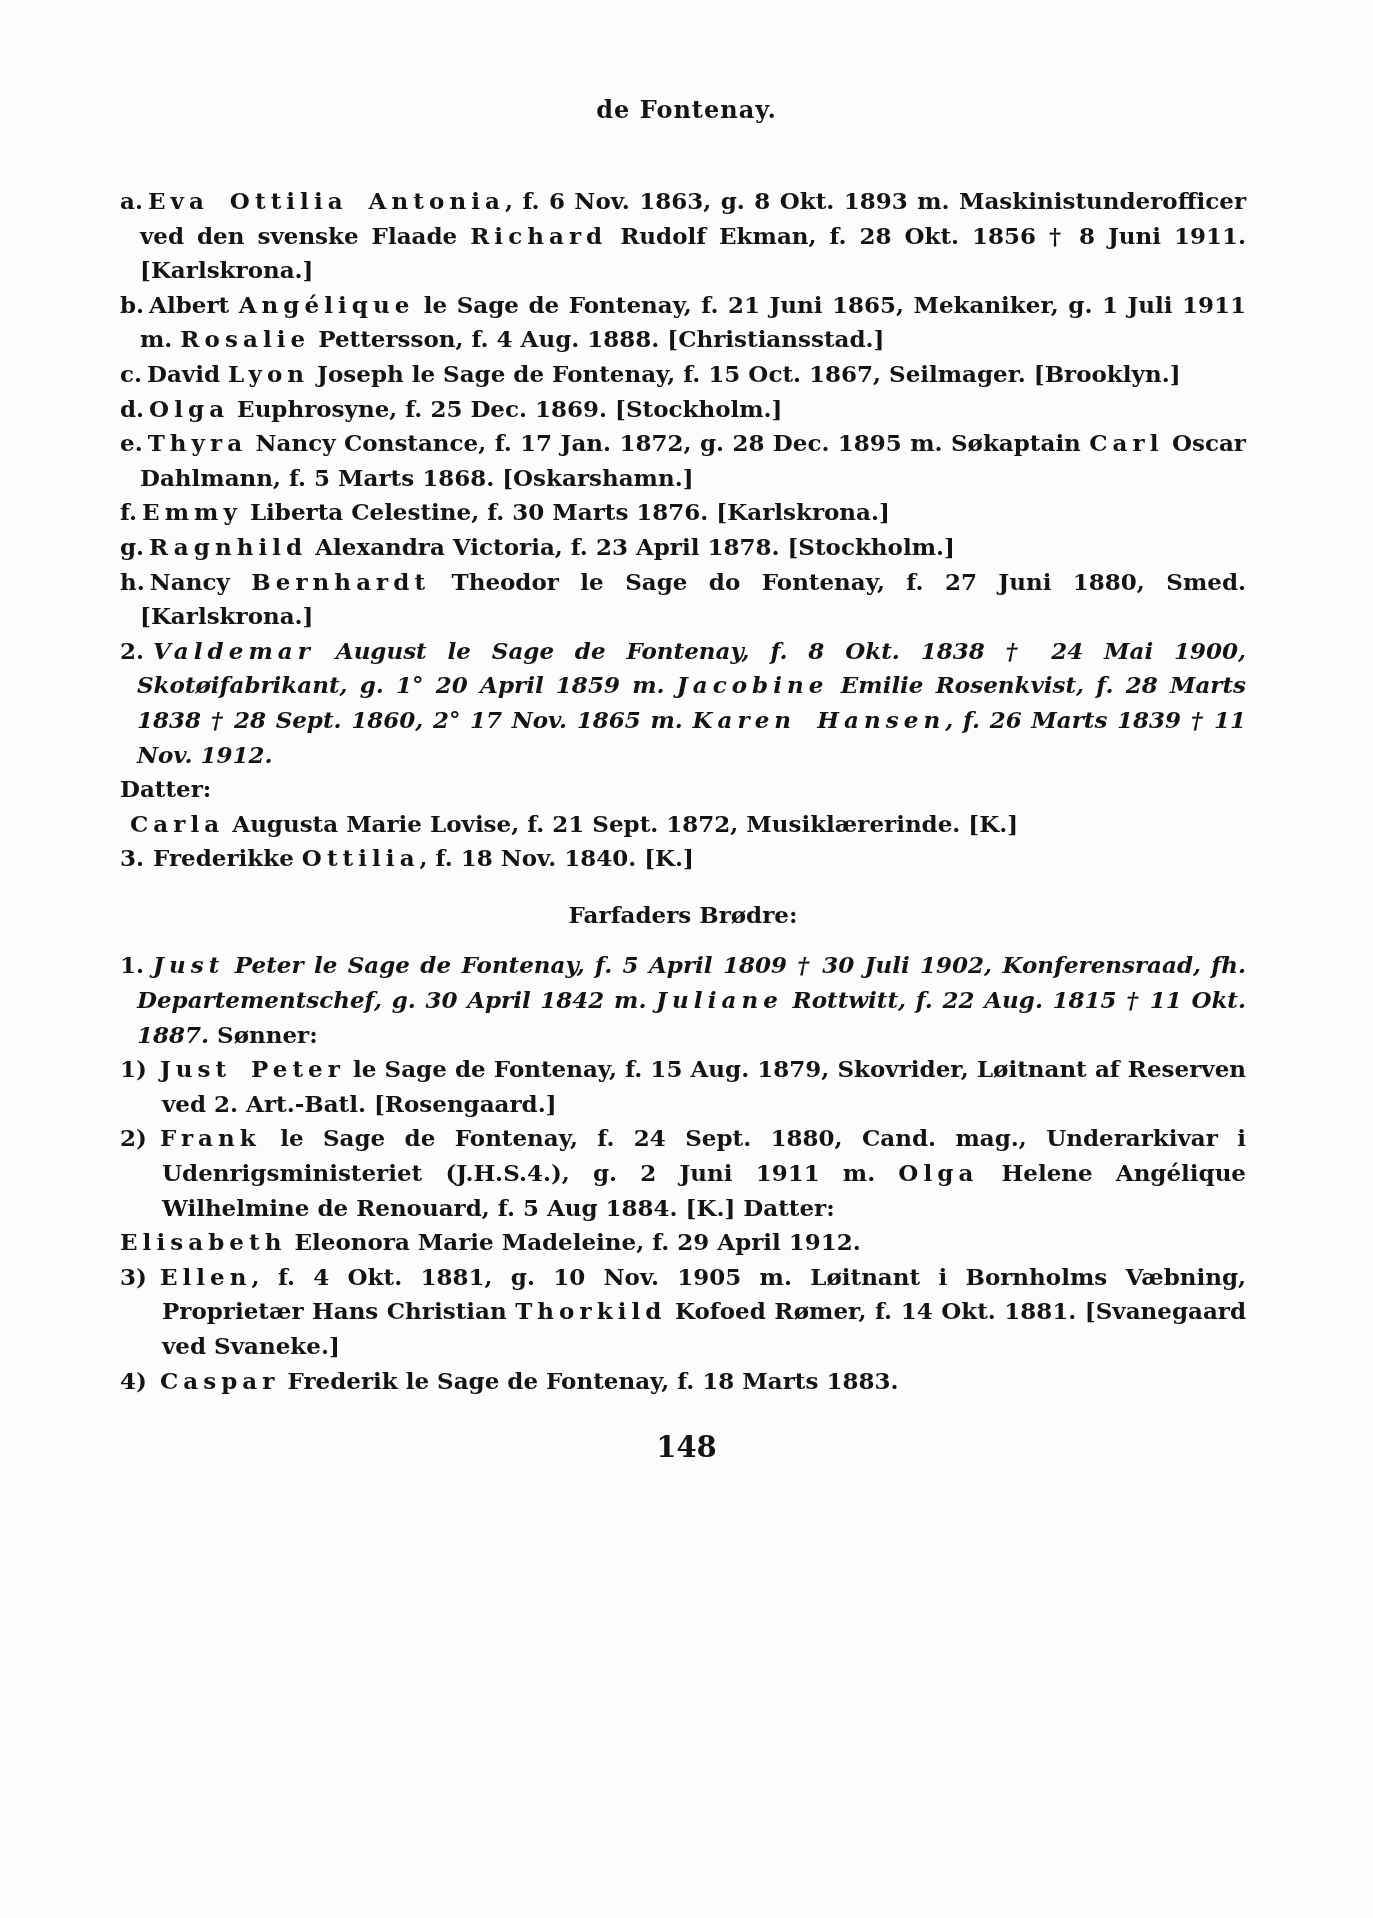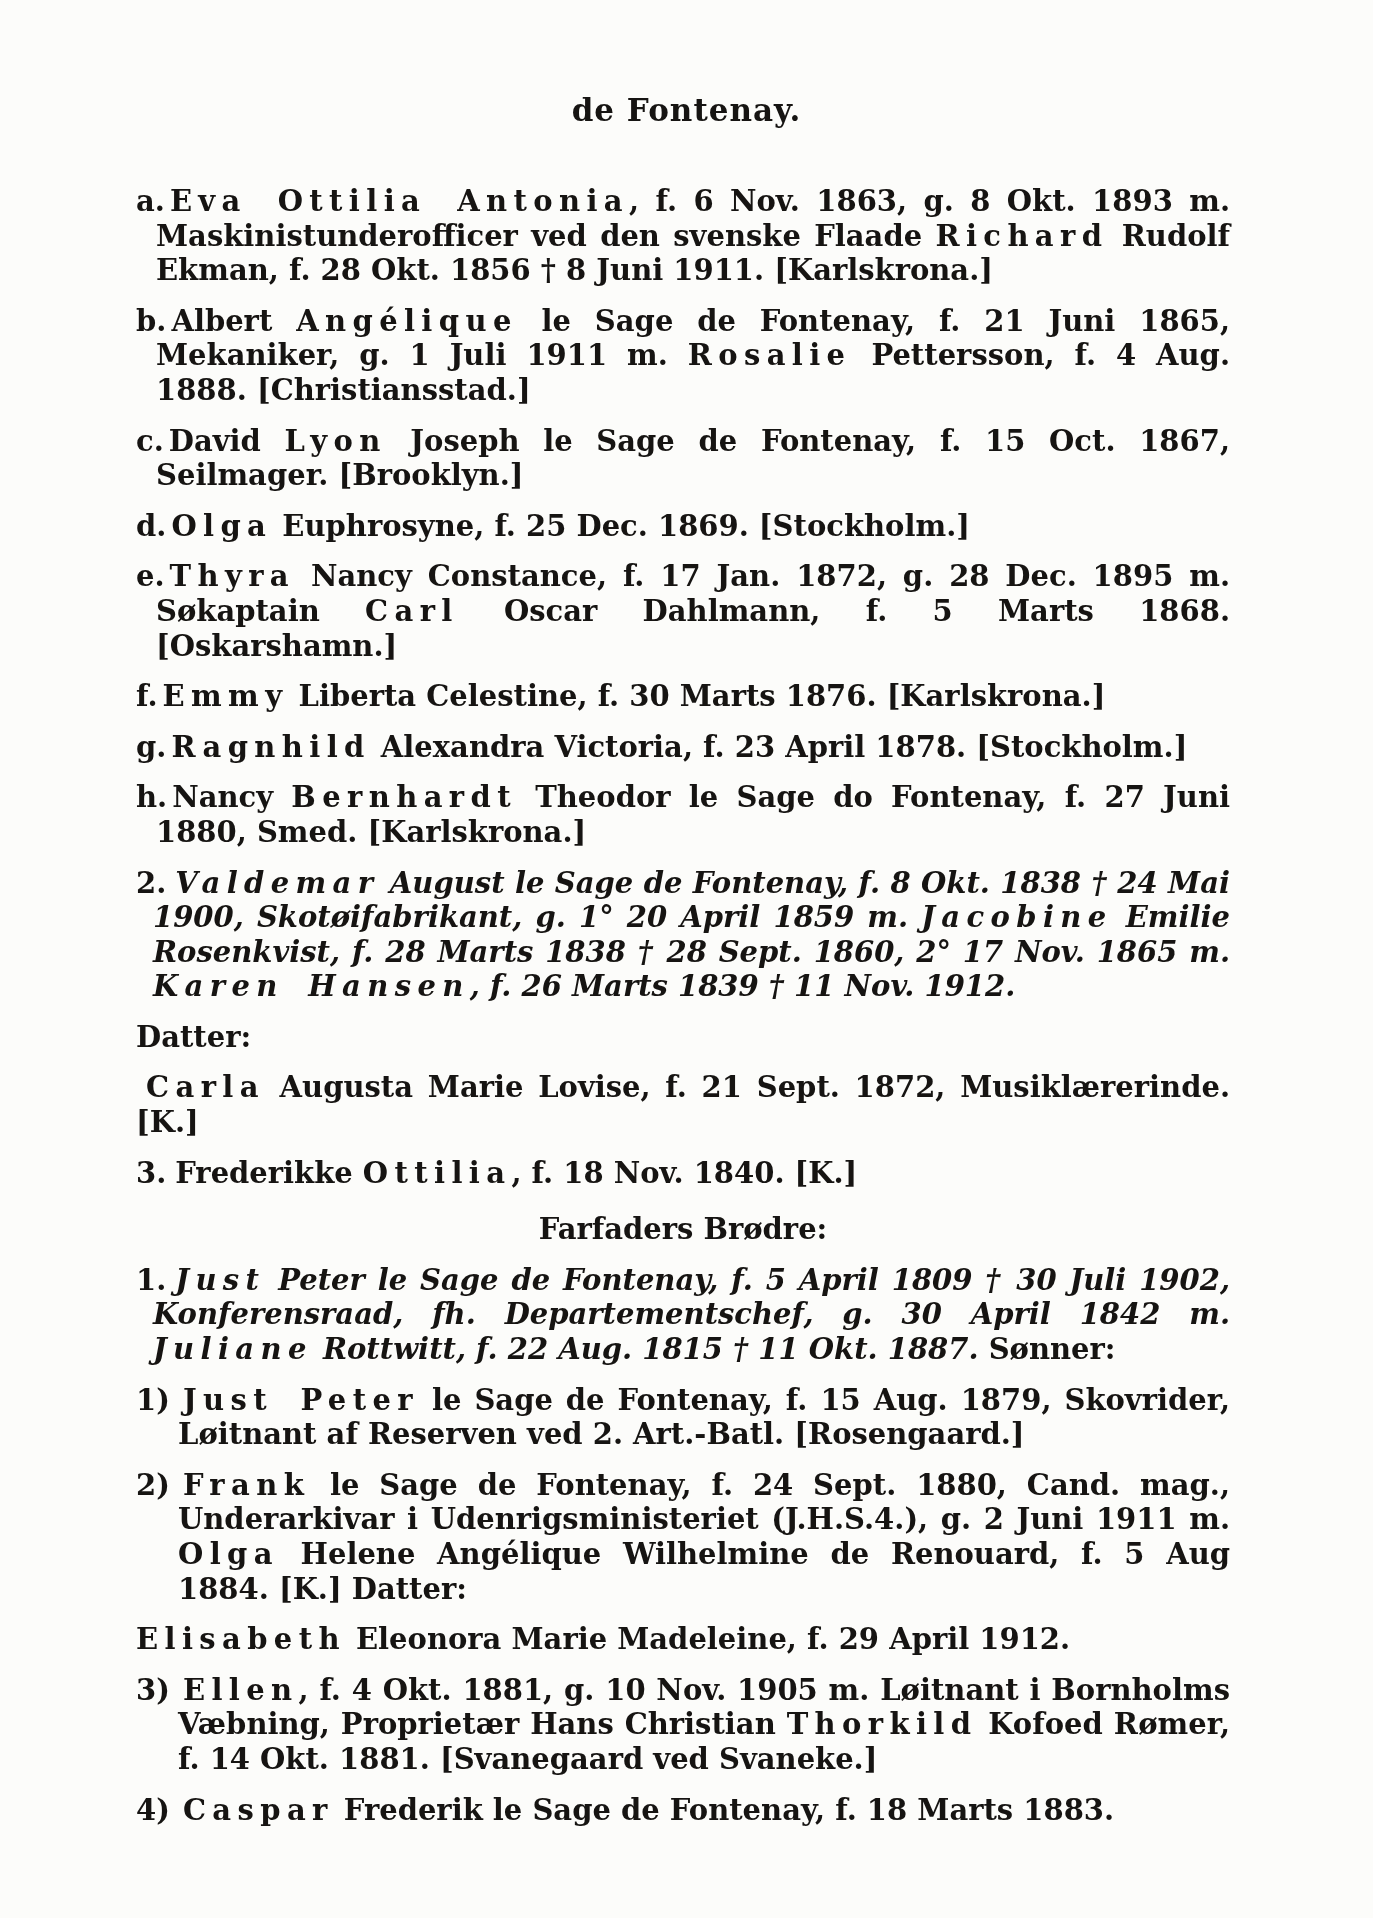--- a/index.html
+++ b/index.html
@@ -10,33 +10,33 @@
     font-family:"DejaVu Serif","Liberation Serif",serif;
     font-weight:700;
     box-sizing:border-box;
     padding-top:92px;
     overflow:hidden;
     margin:0 auto;
     position:relative;
   }
   .header{
     text-align:center;
-    font-size:31px;
+    font-size:24px;
     line-height:36px;
     margin:0 0 56px 0;
     font-weight:700;
     letter-spacing:1px;
   }
   .content{
     margin-left:120px;
     width:1126px;
   }
   p.blk{
-    margin:16px;
-    font-size:29px;
+    margin:0;
+    font-size:23px;
     line-height:34.6px;
     text-align:justify;
   }
   
   .n1 { padding-left:17px; text-indent:-17px; }        
   .al { margin-left:28px; padding-left:20px; text-indent:-20px; } 
   .np { margin-left:98px; padding-left:42px; text-indent:-42px; } 
   .plain1 { margin-left:17px; }                        
   .sub1 { margin-left:90px; text-indent:10px; }        
   .sub2 { margin-left:173px; }                         
@@ -78,13 +78,14 @@
       <p class="blk sub1"><span class="sp">Carla</span><span class=""> Augusta Marie Lovise, f. 21 Sept. 1872, Musiklærerinde. [K.]</span></p>
       <p class="blk n1"><span class="lbl">3.</span><span class="">Frederikke </span><span class="sp">Ottilia</span><span class="">, f. 18 Nov. 1840. [K.]</span></p>
       <p class="blk h2"><span class="">Farfaders Brødre:</span></p>
       <p class="blk n1"><span class="lbl">1.</span><span class="it sp">Just</span><span class="it "> Peter le Sage de Fontenay, f. 5 April 1809 † 30 Juli 1902, Konferensraad, fh. Departementschef, g. 30 April 1842 m. </span><span class="it sp">Juliane</span><span class="it "> Rottwitt, f. 22 Aug. 1815 † 11 Okt. 1887.</span><span class=""> Sønner:</span></p>
       <p class="blk np"><span class="lbl">1)</span><span class="sp">Just Peter</span><span class=""> le Sage de Fontenay, f. 15 Aug. 1879, Skovrider, Løitnant af Reserven ved 2. Art.-Batl. [Rosengaard.]</span></p>
       <p class="blk np"><span class="lbl">2)</span><span class="sp">Frank</span><span class=""> le Sage de Fontenay, f. 24 Sept. 1880, Cand. mag., Underarkivar i Udenrigsministeriet (J.H.S.4.), g. 2 Juni 1911 m. </span><span class="sp">Olga</span><span class=""> Helene Angélique Wilhelmine de Renouard, f. 5 Aug 1884. [K.]  Datter:</span></p>
       <p class="blk sub2"><span class="sp">Elisabeth</span><span class=""> Eleonora Marie Madeleine, f. 29 April 1912.</span></p>
       <p class="blk np"><span class="lbl">3)</span><span class="sp">Ellen</span><span class="">, f. 4 Okt. 1881, g. 10 Nov. 1905 m. Løitnant i Bornholms Væbning, Proprietær Hans Christian </span><span class="sp">Thorkild</span><span class=""> Kofoed Rømer, f. 14 Okt. 1881. [Svanegaard ved Svaneke.]</span></p>
       <p class="blk np"><span class="lbl">4)</span><span class="sp">Caspar</span><span class=""> Frederik le Sage de Fontenay, f. 18 Marts 1883.</span></p>
     </div>
+  <div class="pagenum">148</div>
 </div>
 
 </body></html>

